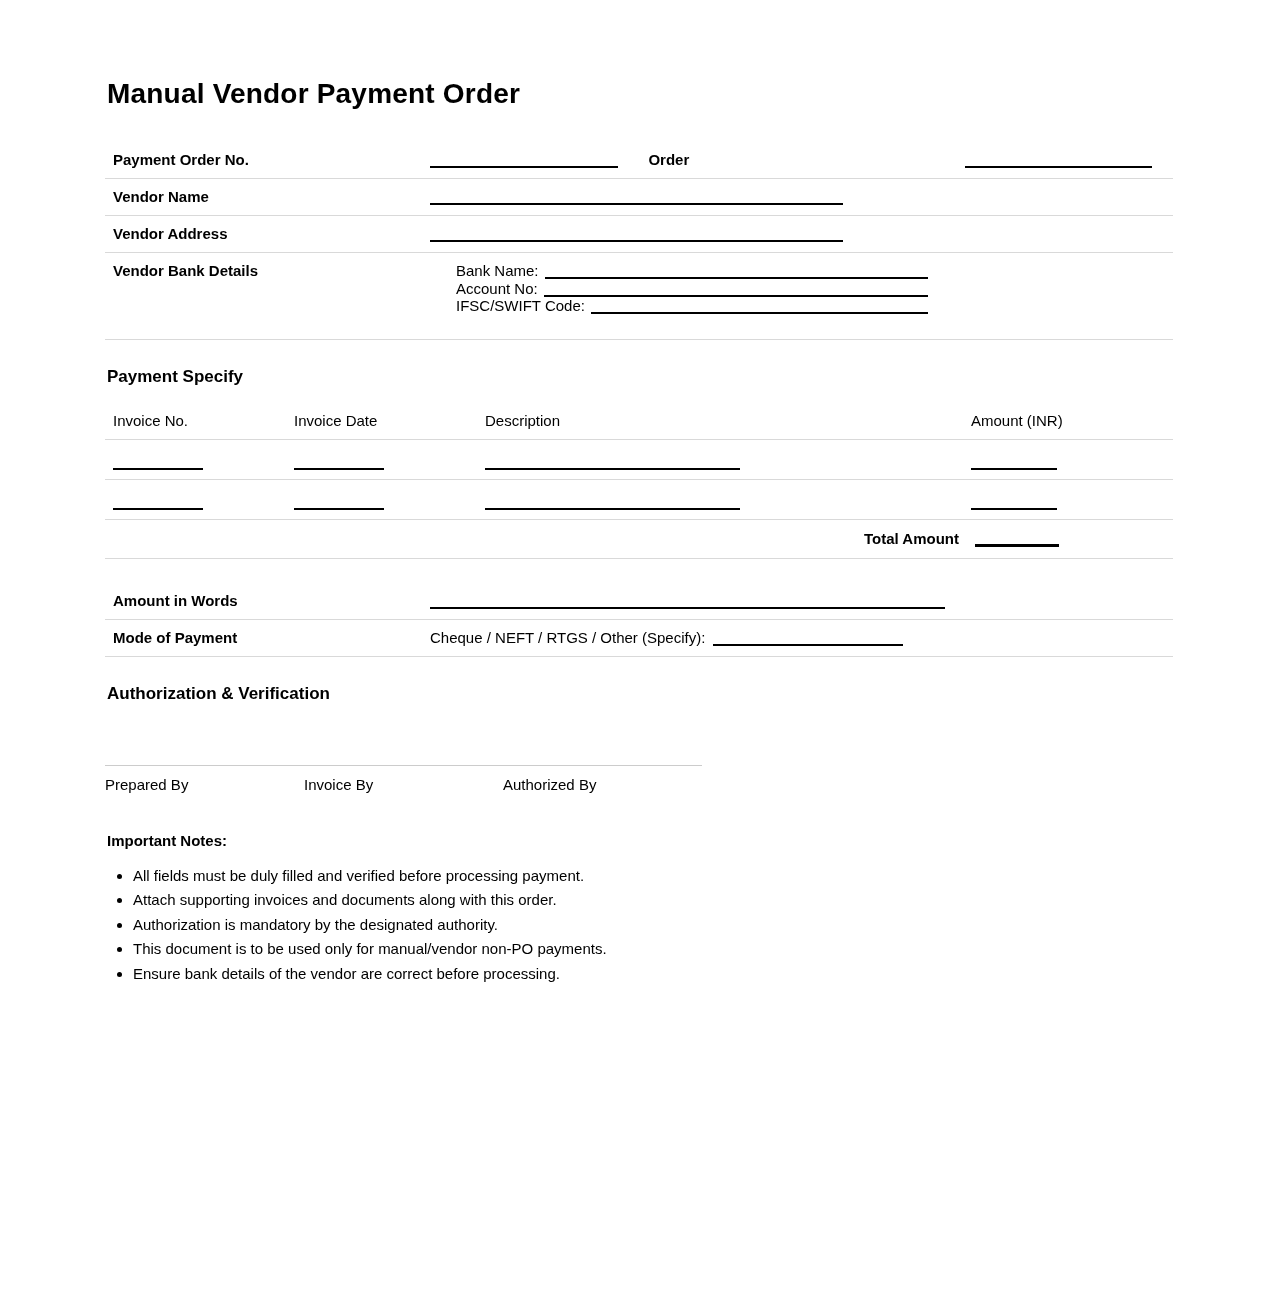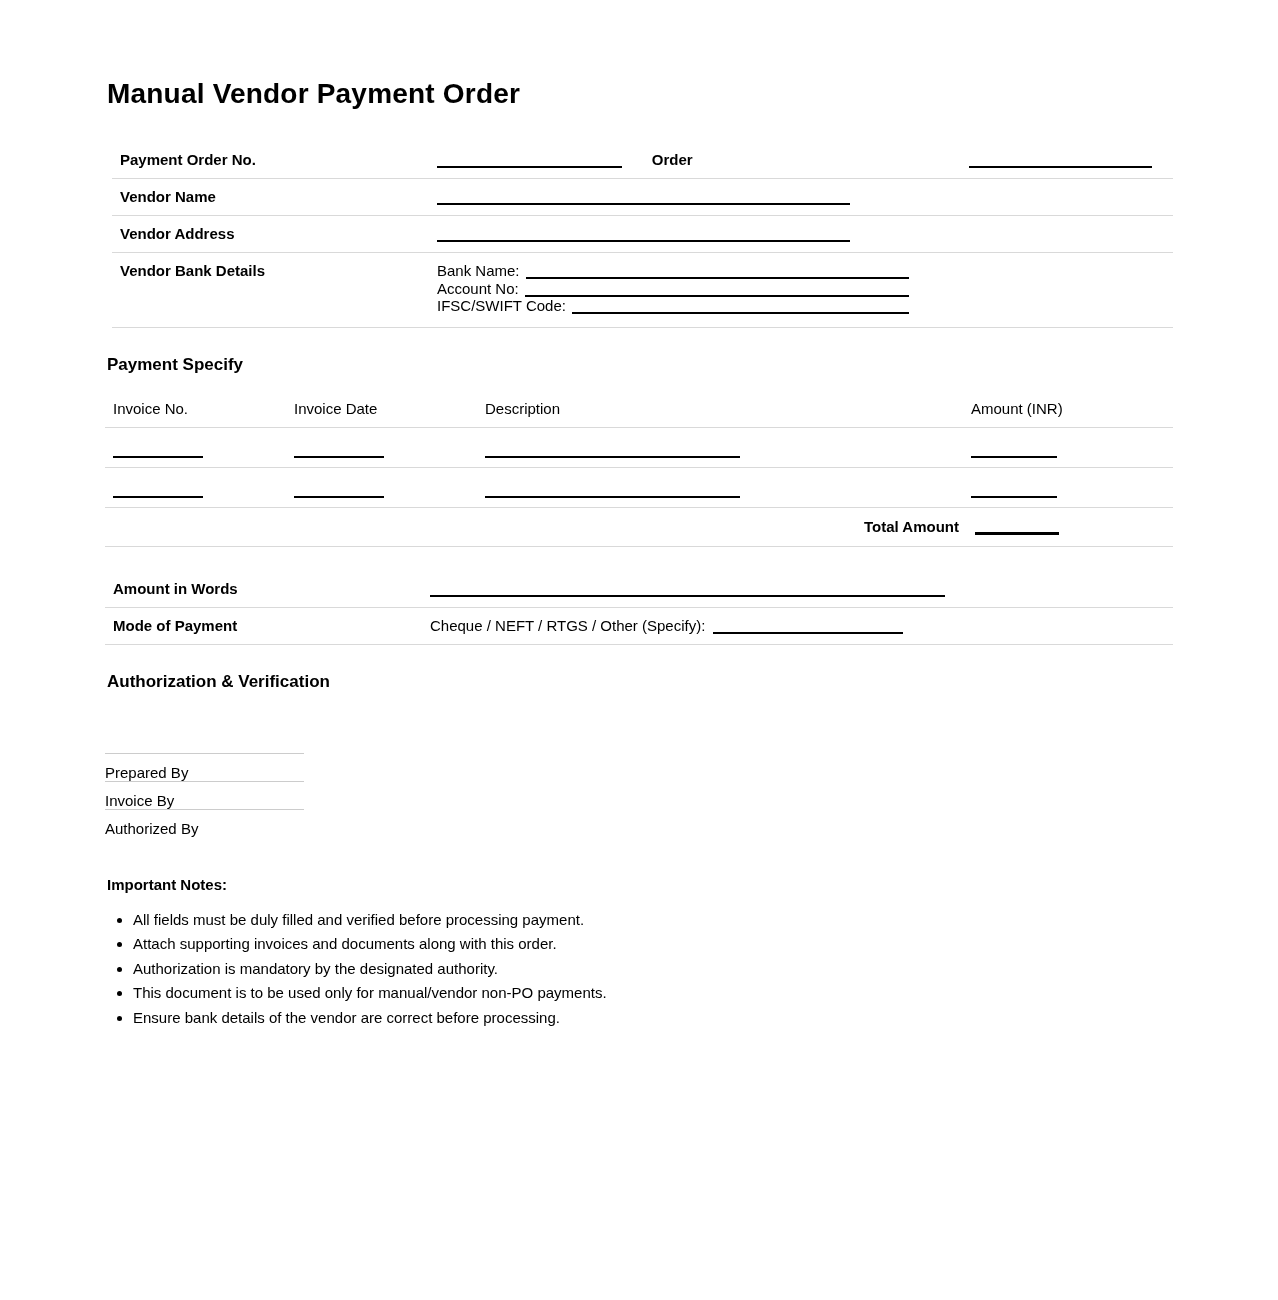--- a/index.html
+++ b/index.html
@@ -31,33 +31,33 @@
   .w215 { width: 215px; }
   .w213 { width: 213px; }
   .w413 { width: 413px; }
   .w90  { width: 90px;  }
   .w255 { width: 255px; }
   .w86  { width: 86px;  }
   .w515 { width: 515px; }
   .w190 { width: 190px; }
 
   
-  .info-table { margin-top: 32px; margin-left: 7px; }
+  .info-table { margin-top: 32px; }
   .irow {
     display: flex;
     align-items: baseline;
     border-bottom: 1px solid #d9d9d9;
     padding: 9px 0 10px 8px;
     font-size: 15px;
   }
   .irow .label { flex: 0 0 317px; }
   .date-label { margin-left: 30px; }
   .date-line  { margin-left: auto; margin-right: 21px; }
 
-  .bank-row { align-items: flex-start; padding-bottom: 12px; }
+  .bank-row { align-items: flex-start; padding-bottom: 24px; gap: 26px; }
   .bank-fields { width: 472px; }
   .bank-field {
     display: flex;
     align-items: baseline;
     font-size: 15px;
     line-height: 17.5px;
   }
   .bank-field .fl { white-space: nowrap; }
   .bank-field .blank { flex: 1; margin-left: 6px; }
 
@@ -102,21 +102,20 @@
   
   .words-table { margin-top: 24px; }
   .mode-text { font-size: 15px; }
   .mode-text + .blank { margin-left: 8px; }
 
   
   .sig-row {
     display: flex;
     justify-content: flex-start;
     margin-top: 61px;
-    flex-direction: column;
   }
   .sig-block {
     width: 199px;
     border-top: 1px solid #cccccc;
     padding-top: 10px;
     font-size: 15px;
   }
 
   
   .notes-heading {

